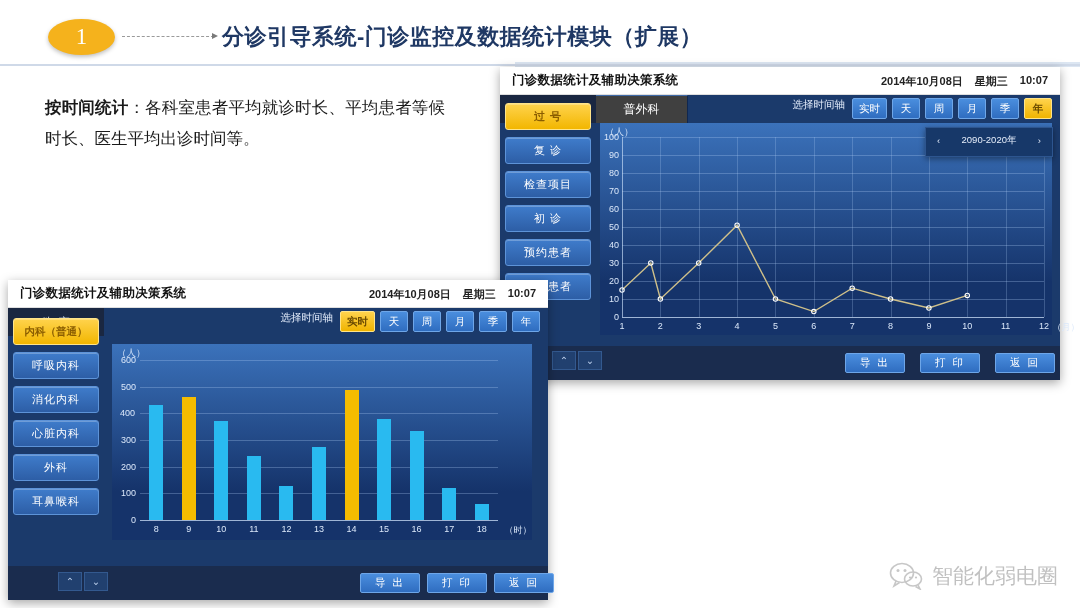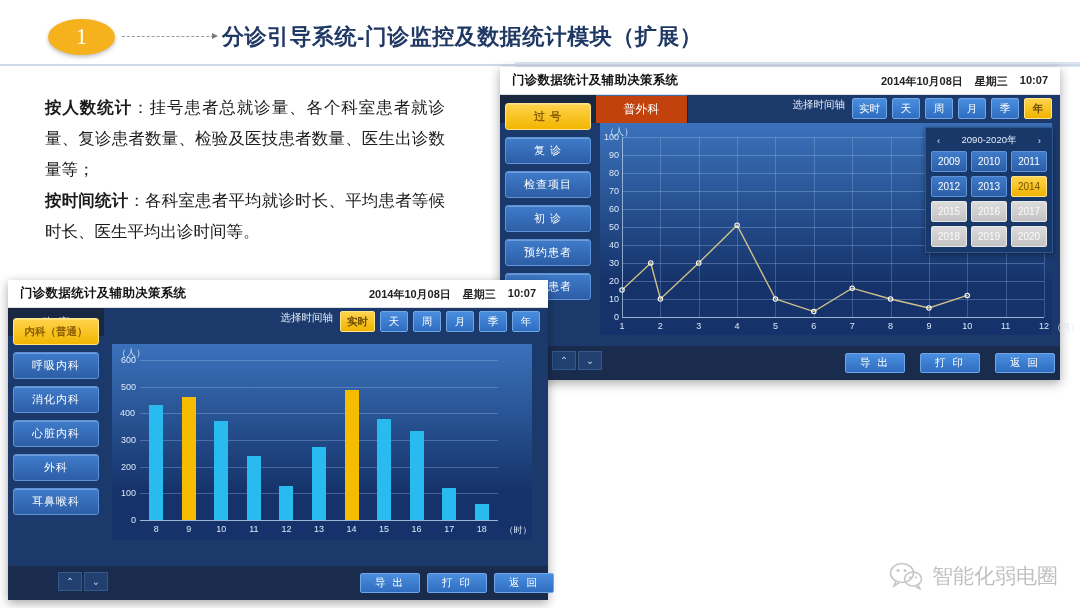--- a/index.html
+++ b/index.html
@@ -57,21 +57,21 @@
   }
   .app-body { position:relative; background:#1b3a6b; width:100%; }
 
   
   .toolbar { height:28px; display:flex; align-items:stretch; position:relative; }
   .tab-dark {
     width:96px; background:#1a2741; color:#dbe6f7; font-size:11.5px;
     display:flex; align-items:center; justify-content:center; letter-spacing:2px;
   }
   .tab-active {
-    width:92px; background:#c2410c; color:#ffffff; font-size:12px;
+    width:92px; background:#404040; color:#ffffff; font-size:12px;
     display:flex; align-items:center; justify-content:center;
     border-top:1px solid #3f6aa8; border-right:1px solid #0f2750;
   }
   .toolbar-fill { flex:1; background:#1b3a6b; }
   .time-ctrls {
     position:absolute; right:8px; top:3px; display:flex; align-items:flex-start; gap:5px;
   }
   .time-label { color:#e3ecfb; font-size:10.5px; margin-right:2px; }
   .tbtn {
     min-width:28px; height:21px; padding:0 6px; font-size:10.5px; color:#ffffff;
@@ -148,21 +148,20 @@
       <span>1</span>
     </div>
     <div class="dot-line"></div>
     <div class="dot-arrow"></div>
     <div class="slide-title">分诊引导系统-门诊监控及数据统计模块（扩展）</div>
     <div class="header-rule-accent"></div>
     <div class="header-rule"></div>
   </div>
 
   <div class="desc">
-    <p><b>按人数统计</b><span>：挂号患者总就诊量、各个科室患者就诊量、复诊患者数量、检验及医技患者数量、医生出诊数量等；</span></p>
     <p><b>按时间统计</b><span>：各科室患者平均就诊时长、平均患者等候时长、医生平均出诊时间等。</span></p>
   </div>
 
   <div class="app" id="lineApp" style="left:500px; top:67px; width:560px; height:313px;">
     <div class="app-titlebar">
       <div class="app-title">门诊数据统计及辅助决策系统</div>
       <div class="app-datetime">
         <span>2014年10月08日</span>
         <span>星期三</span>
         <span>10:07</span>
@@ -263,34 +262,20 @@
           </svg>
           <div class="axis-left" style="left: 22px; top: 14px; height: 180px;"></div>
         </div>
 
       <div class="yearpick" style="left:425px; top:32px; width:128px;">
         <div class="yp-head">
           <span>‹</span>
           <span>2090-2020年</span>
           <span>›</span>
         </div>
-        <div class="yp-grid" id="yearGrid">
-            <div class="ycell">2009</div>
-            <div class="ycell">2010</div>
-            <div class="ycell">2011</div>
-            <div class="ycell">2012</div>
-            <div class="ycell">2013</div>
-            <div class="ycell sel">2014</div>
-            <div class="ycell dis">2015</div>
-            <div class="ycell dis">2016</div>
-            <div class="ycell dis">2017</div>
-            <div class="ycell dis">2018</div>
-            <div class="ycell dis">2019</div>
-            <div class="ycell dis">2020</div>
-          </div>
       </div>
 
       <div class="app-footer" style="top:251px; height:34px;">
         <div class="pager" style="left:52px; top:5px;">
           <div class="pbtn">⌃</div>
           <div class="pbtn">⌄</div>
         </div>
         <div class="fbtn" style="left:345px; top:7px;">导 出</div>
         <div class="fbtn" style="left:420px; top:7px;">打 印</div>
         <div class="fbtn" style="left:495px; top:7px;">返 回</div>

